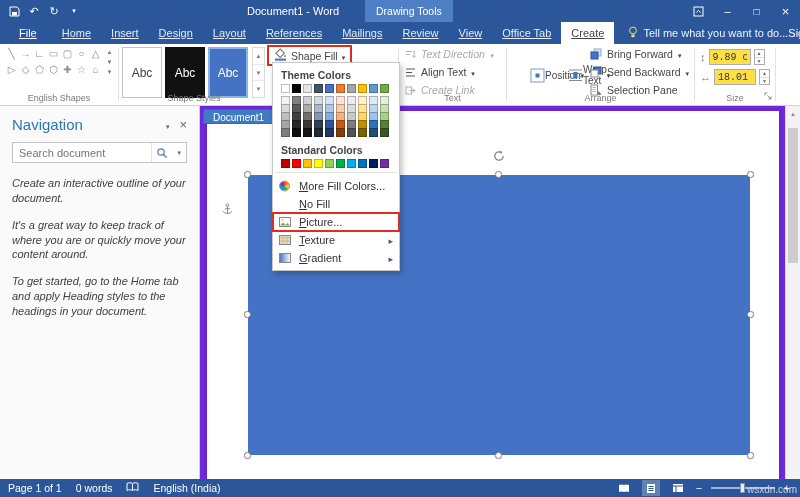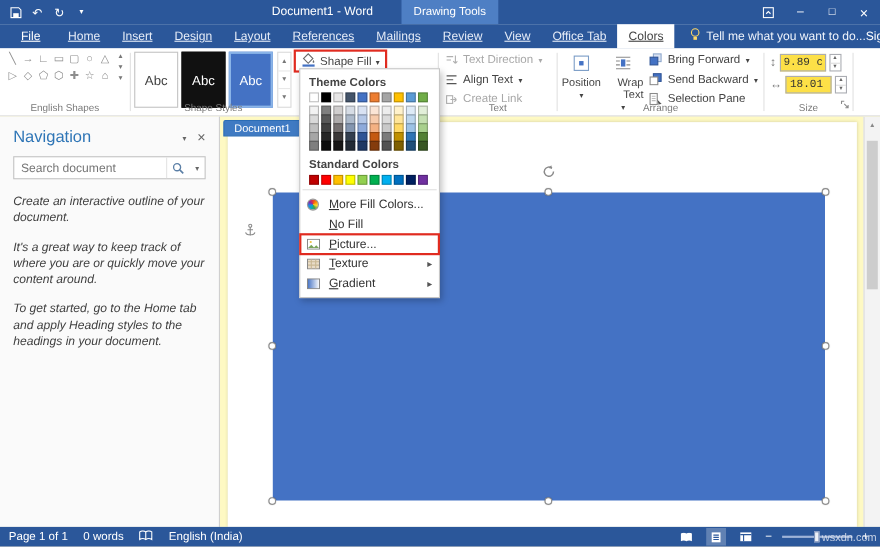--- a/index.html
+++ b/index.html
@@ -54,24 +54,24 @@
   .sb3 { left:89px; background:#4472c4; color:#fff; border:2px solid #8ab4e8; }
   .style-scroll { position:absolute; left:133px; top:3px; width:13px; height:51px; border:1px solid #dadada;
                   display:flex; flex-direction:column; }
   .style-scroll span { flex:1; display:flex; align-items:center; justify-content:center; font-size:6px; color:#777;
                        border-bottom:1px solid #e8e8e8; }
   .style-scroll span:last-child { border-bottom:none; }
   .shape-fill-btn { position:absolute; left:150px; top:3px; height:17px; display:flex; align-items:center;
                     gap:4px; padding:0 5px; font-size:10.5px; color:#444; outline:2px solid #e02b20; background:#fff; }
 
   .rib-row { position:absolute; display:flex; align-items:center; gap:5px; font-size:10.5px; color:#444; white-space:nowrap; }
-  .disabled { color:#a8a8a8; }
-
-  .big-btn { position:absolute; top:2px; width:37px; height:56px; display:flex; flex-direction:column;
-             align-items:center; font-size:10px; color:#444; text-align:right; }
+  .disabled { color:#a8a8a8;font-style:italic; }
+
+  .big-btn { position:absolute; top:2px; width:37px; height:56px; display:flex; flex-direction:row;
+             align-items:center; font-size:10px; color:#444; text-align:left;margin-left:20px; }
   .big-btn .bb-icon { margin-top:4px; }
   .big-btn .bb-label { margin-top:2px; line-height:11px; }
 
   .size-row { position:absolute; display:flex; align-items:center; gap:3px; }
   .size-input { width:42px; height:16px; border:1px solid #abadb3; font-size:10px; padding:0 3px;
                 font-family:Liberation Mono, monospace; color:#333; background:#fde047; }
   .spin { width:11px; height:16px; border:1px solid #abadb3; display:flex; flex-direction:column; }
   .spin span { flex:1; display:flex; align-items:center; justify-content:center; font-size:5px; color:#666; }
   .spin span:first-child { border-bottom:1px solid #ddd; }
   .dlg-launcher { position:absolute; right:3px; bottom:3px; }
@@ -113,21 +113,21 @@
   .mi-icon { position:absolute; left:6px; top:50%; transform:translateY(-50%); display:inline-flex; }
   .mi-label { display:inline-block; }
   .mi-label::first-letter { text-decoration:underline; }
   .mi-arrow { position:absolute; right:6px; top:3px; }
   .red-annot { outline:2px solid #e02b20; outline-offset:-1px; }
   .color-wheel { width:11px; height:11px; border-radius:50%;
                  background:conic-gradient(#e53935,#fb8c00,#fdd835,#43a047,#00acc1,#1e88e5,#8e24aa,#e53935);
                  border:1px solid #999; }
 
   
-  .main { position:absolute; left:0; top:106px; width:800px; height:373px; background:#fef9c3; }
+  .main { position:absolute; left:0; top:106px; width:800px; height:373px; background:#6d28d9; }
   .navpane { position:absolute; left:0; top:0; width:200px; height:373px; background:#fafafa;
              border-right:1px solid #cfcfcf; padding:10px 12px 0 12px; }
   .nav-header { display:flex; align-items:center; }
   .nav-title { font-size:15px; color:#2e75b6; flex:1; }
   .nav-header .glyph { margin-left:10px; }
   .nav-search { margin-top:9px; height:21px; border:1px solid #c3c3c3; background:#fff;
                 display:flex; align-items:center; }
   .nav-search input { flex:1; border:none; outline:none; font-size:11px; padding:0 0 0 6px; min-width:0;
                       font-family:"Liberation Sans", sans-serif; color:#333; background:transparent; }
   .nav-search .mag { padding:0 4px; border-left:1px solid #e4e4e4; display:flex; align-items:center; height:100%; }
@@ -206,21 +206,21 @@
         <div class="tab">Home</div>
         <div class="tab">Insert</div>
         <div class="tab">Design</div>
         <div class="tab">Layout</div>
         <div class="tab">References</div>
         <div class="tab">Mailings</div>
         <div class="tab">Review</div>
         <div class="tab">View</div>
         <div class="tab">Office Tab</div>
       </div>
-    <div class="tab active">Colors</div>
+    <div class="tab active">Create</div>
     <div class="tellme">
       <span>
         <svg width="10" height="13" viewBox="0 0 10 13">
             <circle cx="5" cy="4.5" r="3.4" fill="none" stroke="#ffd964"></circle>
             <rect x="3.4" y="8.6" width="3.2" height="2.6" fill="#ffd964"></rect>
           </svg>
       </span>
       <span>Tell me what you want to do...</span>
     </div>
     <div class="signin">Sign in</div>

